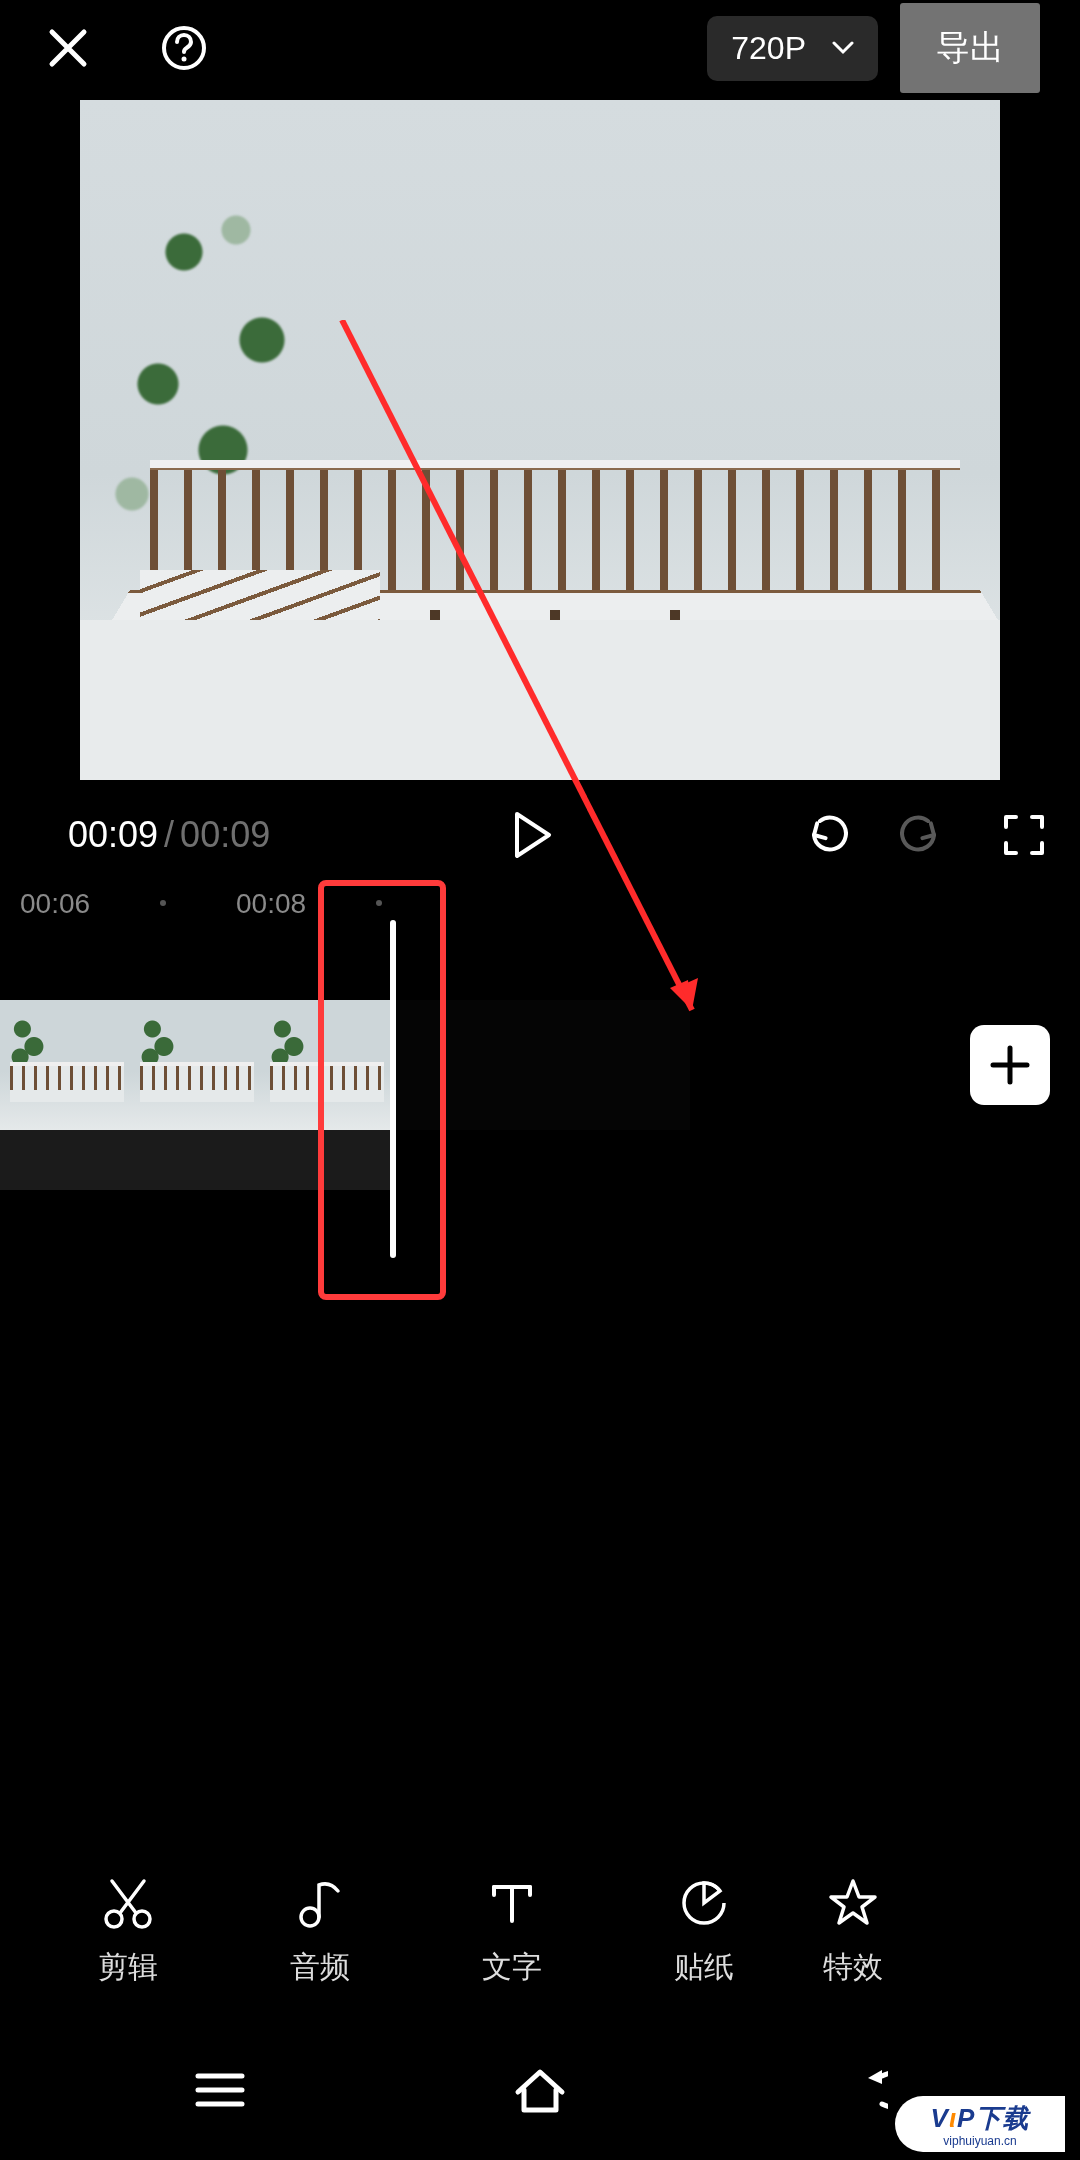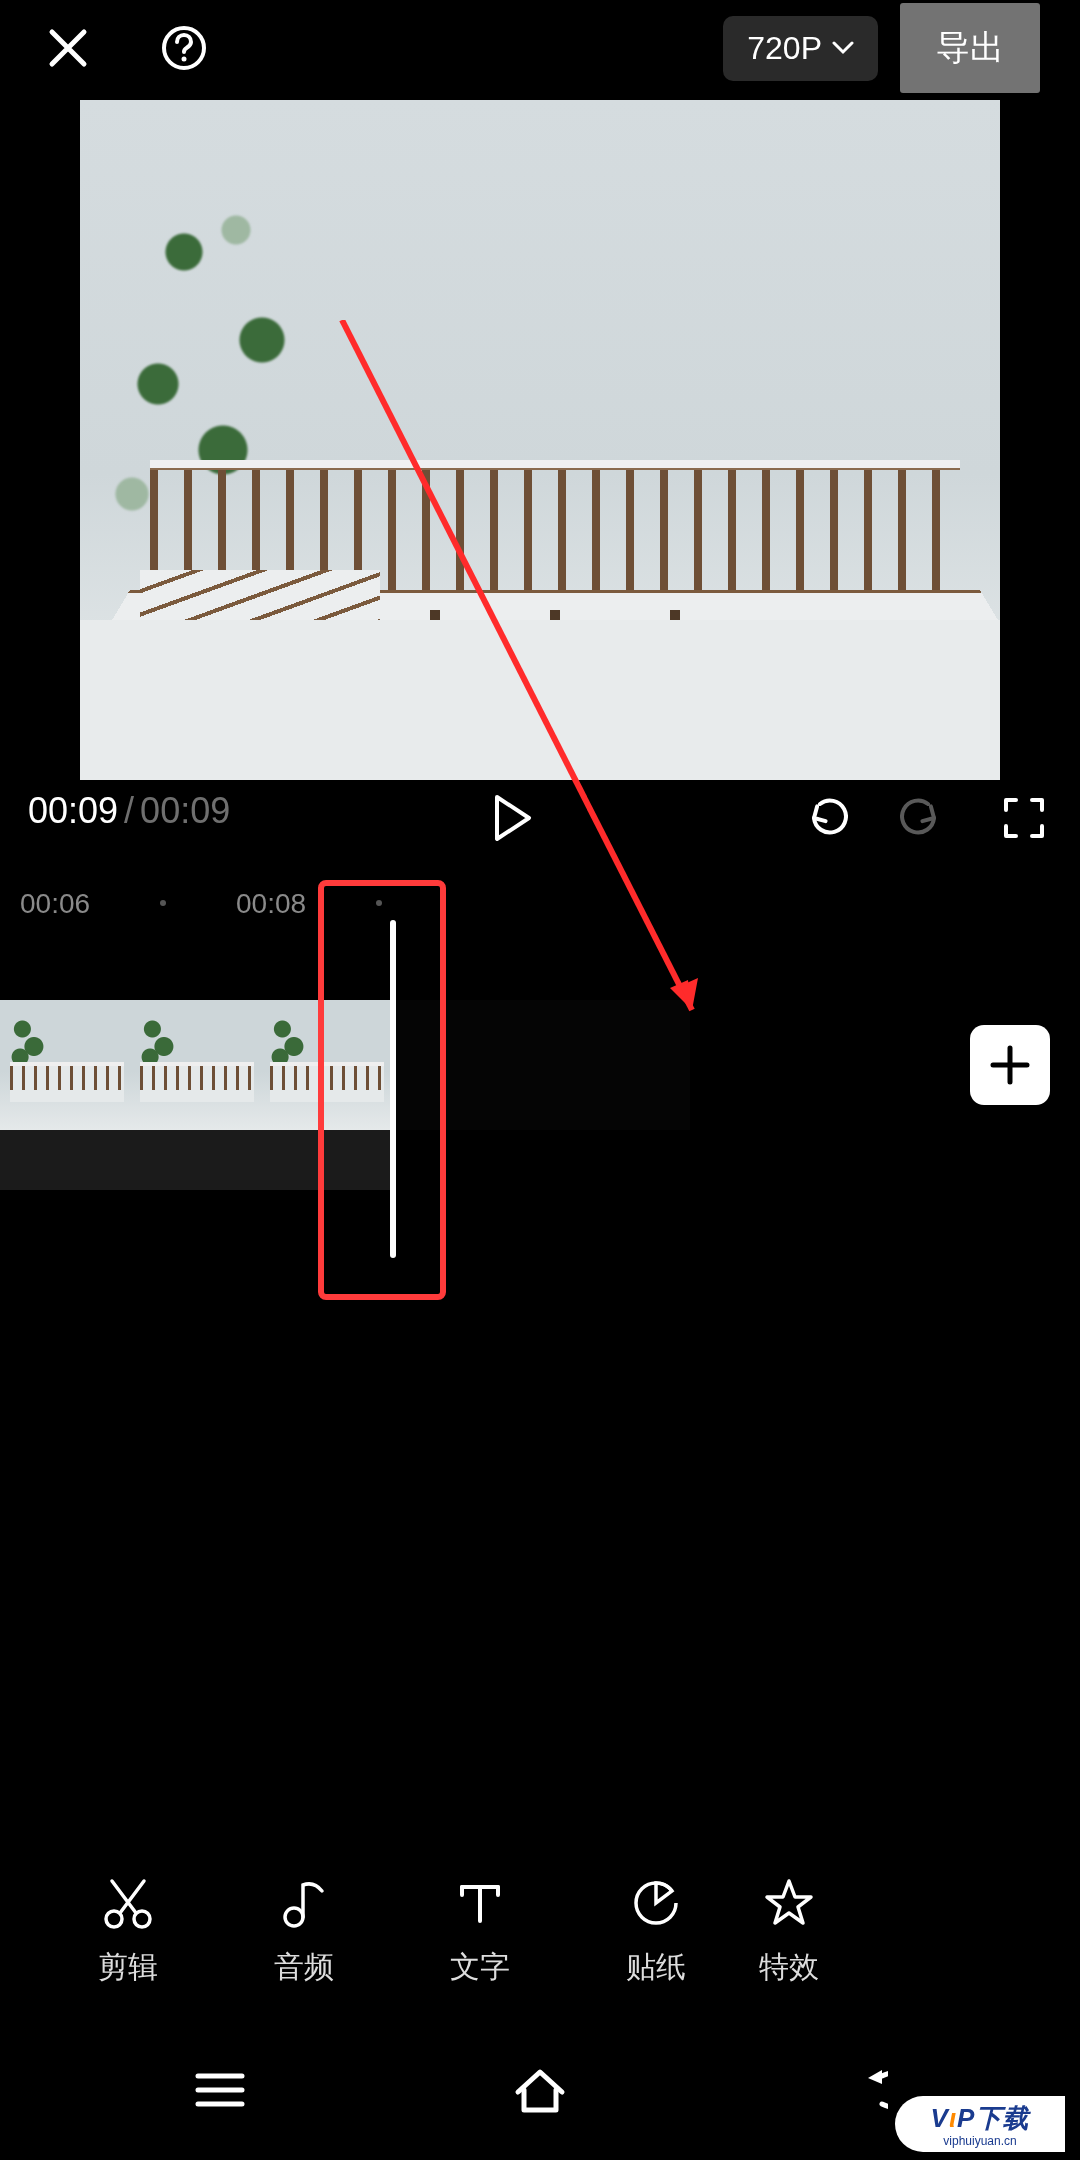--- a/index.html
+++ b/index.html
@@ -2,21 +2,21 @@
 <html><head>
 <meta charset="utf-8">
 <style>
   * { margin: 0; padding: 0; box-sizing: border-box; }
   html, body { width: 1080px; height: 2160px; background: #000; font-family: -apple-system, "Helvetica Neue", Arial, sans-serif; color: #fff; overflow: hidden; }
 
   
   .topbar { height: 96px; display: flex; align-items: center; justify-content: space-between; padding: 0 40px; }
   .topbar .left { display: flex; align-items: center; gap: 60px; }
   .icon-btn { width: 56px; height: 56px; display: flex; align-items: center; justify-content: center; cursor: pointer; }
-  .resolution-btn { background: #2a2a2a; border-radius: 10px; padding: 14px 24px; display: flex; align-items: center; gap: 10px; font-size: 32px; color: #fff; cursor: pointer; }
+  .resolution-btn { background: #2a2a2a; border-radius: 10px; padding: 14px 24px; display: flex; align-items: center; gap: 26px; font-size: 32px; color: #fff; cursor: pointer; }
   .export-btn { background: #737373; color: #fff; border-radius: 3px; padding: 22px 36px; font-size: 34px; cursor: pointer; }
   .topbar .right { display: flex; align-items: center; gap: 22px; }
 
   
   .preview-wrap { display: flex; justify-content: center; padding: 4px 0 10px 0; }
   .preview { width: 920px; height: 680px; background: linear-gradient(to bottom, #d5dcdf 0%, #cfd7da 55%, #e9edee 100%); position: relative; overflow: hidden; }
   .preview .tree { position:absolute; left:0; top:20px; width:260px; height:440px;
     background:
       radial-gradient(circle at 40% 30%, #3b6b3a 0 18px, transparent 19px),
       radial-gradient(circle at 70% 50%, #3b6b3a 0 22px, transparent 23px),
@@ -34,21 +34,21 @@
   }
   .preview .deck .floor { position:absolute; left:-20px; right:-20px; top:130px; height:90px; background:#eceeef; border-top:4px solid #7b5a3d; transform: perspective(600px) rotateX(40deg); transform-origin: top center; }
   .preview .deck .underposts { position:absolute; left:40px; right:200px; top:150px; height:80px;
     background: repeating-linear-gradient(to right, #4d3826 0 10px, transparent 10px 120px);
   }
   .preview .stairs { position:absolute; left:60px; top:470px; width:240px; height:120px;
     background: repeating-linear-gradient(160deg, #eceeef 0 18px, #7b5a3d 18px 22px);
   }
 
   
-  .playbar { height: 90px; display: flex; align-items: flex-start; justify-content: space-between; padding: 0 28px; }
+  .playbar { height: 90px; display: flex; align-items: center; justify-content: space-between; padding: 0 28px; margin-left: 40px; }
   .timecode { font-size: 36px; color: #fff; }
   .timecode .sep { color: #6f6f6f; margin: 0 6px; }
   .timecode .dur { color: #6f6f6f; }
   .play-icon { width: 56px; height: 56px; cursor:pointer; display:flex; align-items:center; justify-content:center; }
   .play-right { display: flex; align-items: center; gap: 44px; }
 
   
   .timeline { position: relative; height: 790px; }
   .ruler { height: 46px; position: relative; color: #8a8a8a; font-size: 28px; }
   .ruler span { position: absolute; top: 8px; }
@@ -72,21 +72,21 @@
 
   .playhead-box { position:absolute; top:0; left:318px; width:128px; height:420px; border:6px solid #ff3b3b; border-radius:8px; pointer-events:none; }
   .playhead-line { position:absolute; top:40px; left:390px; width:6px; height:338px; background:#fff; border-radius:3px; pointer-events:none; }
 
   .add-clip { position:absolute; top:145px; right:30px; width:80px; height:80px; background:#fff; border-radius:14px; display:flex; align-items:center; justify-content:center; cursor:pointer; }
   .add-clip svg { width:42px; height:42px; }
 
   .arrow-overlay { position:absolute; top:-560px; left:332px; width:400px; height:720px; pointer-events:none; }
 
   
-  .toolbar { position:absolute; left:0; right:0; bottom:150px; height:160px; display:flex; align-items:center; padding-left:40px; gap:0; }
+  .toolbar { position:absolute; left:0; right:0; bottom:150px; height:160px; display:flex; align-items:center; padding-left:40px; gap:16px; }
   .tool { width:176px; display:flex; flex-direction:column; align-items:center; gap:14px; cursor:pointer; }
   .tool .ticon { width:60px; height:60px; display:flex; align-items:center; justify-content:center; }
   .tool .tlabel { font-size:30px; color:#ddd; }
   .tool.cut .tlabel { white-space:nowrap; }
   .tool.partial { width:90px; }
 
   
   .navbar { position:absolute; left:0; right:0; bottom:0; height:140px; display:flex; align-items:center; justify-content:space-around; padding:0 60px; }
   .nav-btn { width:80px; height:60px; display:flex; align-items:center; justify-content:center; cursor:pointer; }
 

